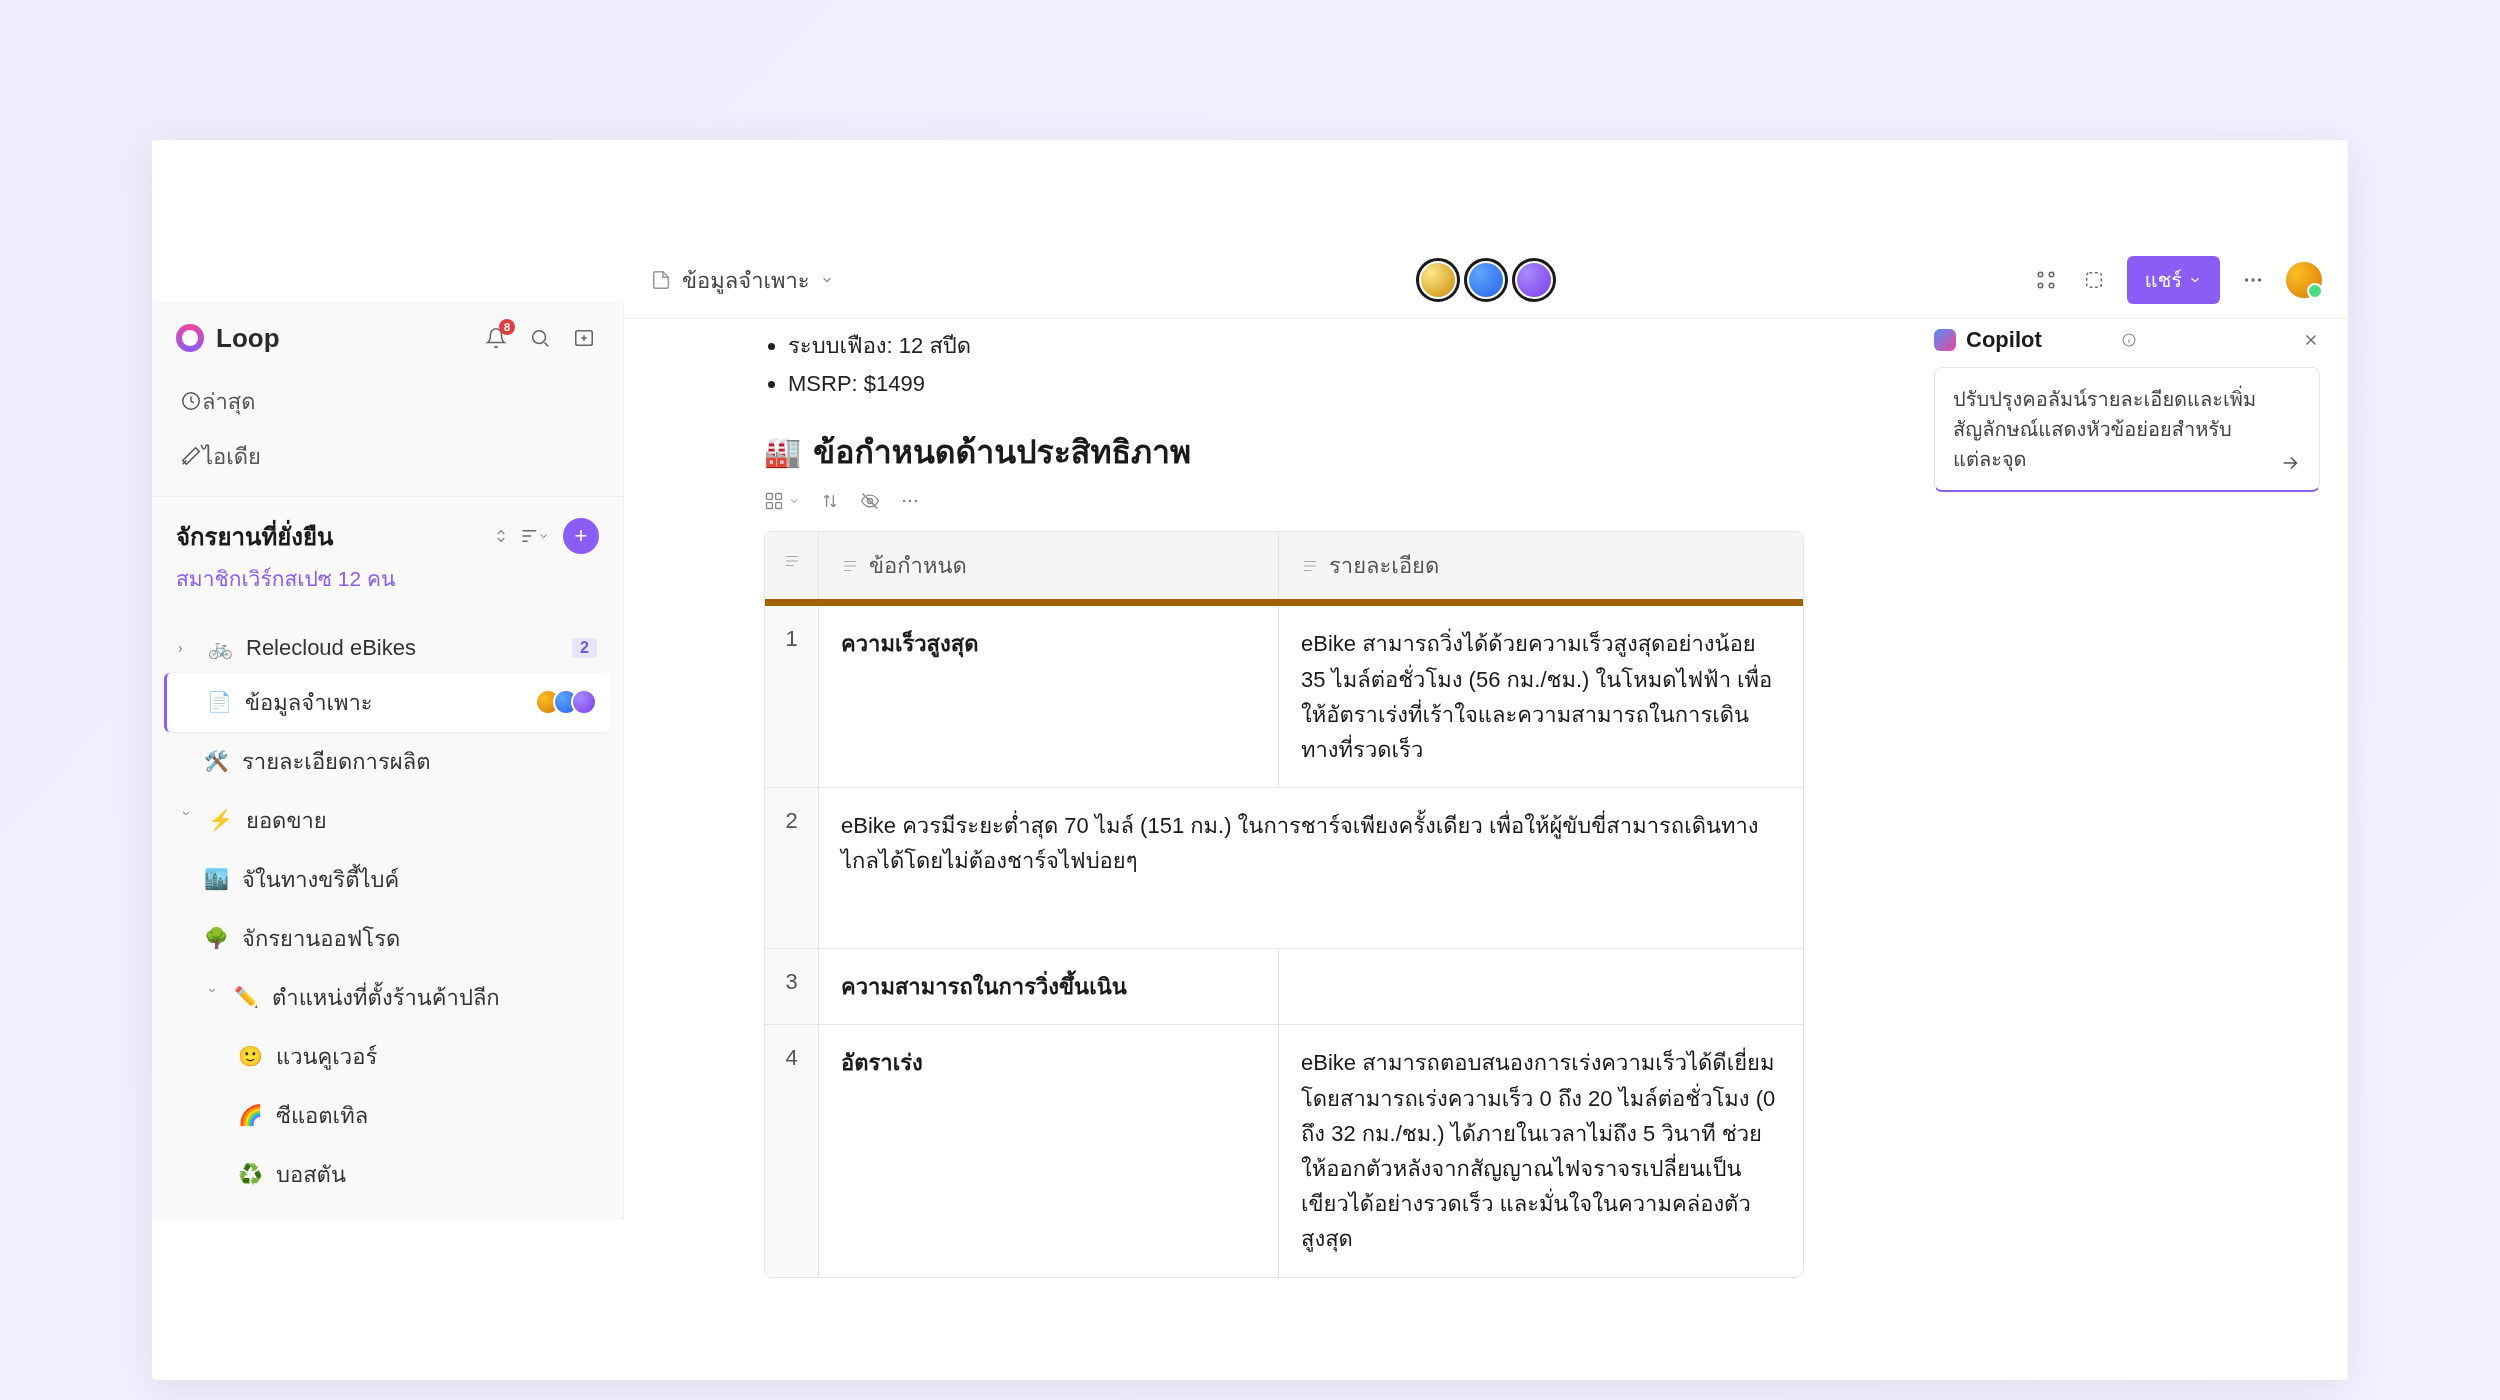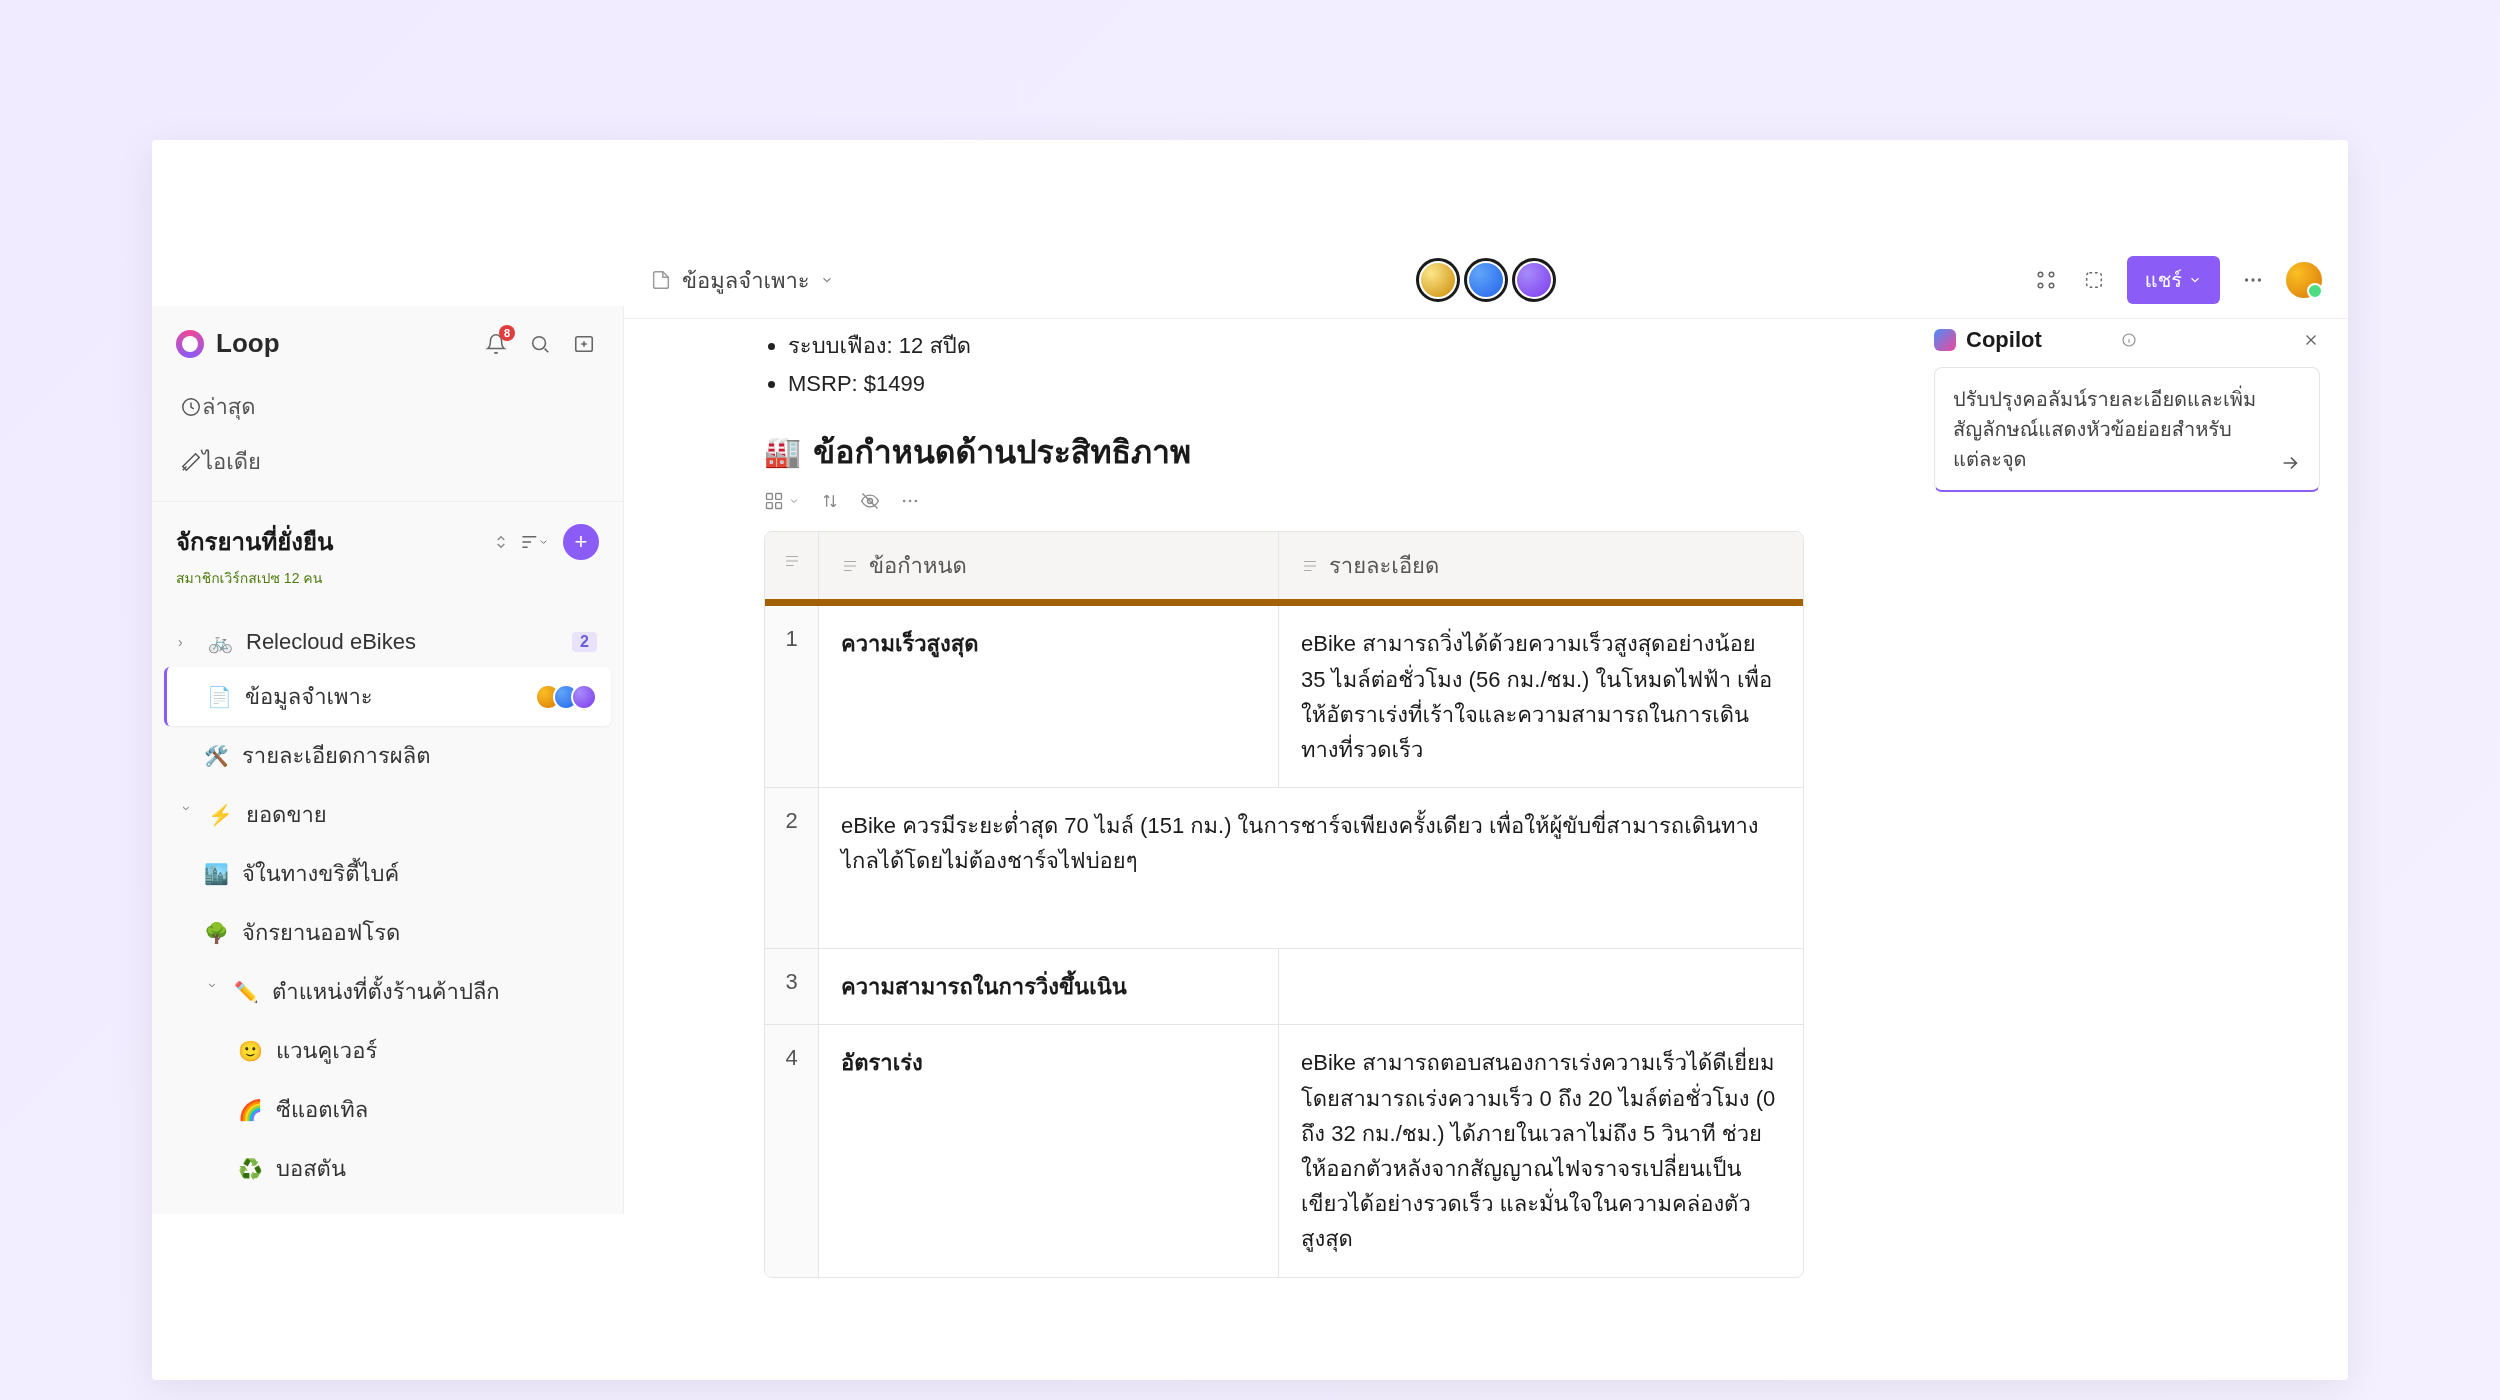--- a/index.html
+++ b/index.html
@@ -110,22 +110,22 @@
   display: flex;
   align-items: center;
   gap: 10px;
 }
 .workspace-title {
   font-size: 24px;
   font-weight: 700;
   flex: 1;
 }
 .workspace-sub {
-  font-size: 14px;
-  color: #4d7c0f;
+  font-size: 21px;
+  color: #8b5cf6;
   margin-top: 6px;
 }
 .workspace-actions {
   display: flex;
   gap: 14px;
   align-items: center;
 }
 .fab {
   width: 36px;
   height: 36px;

